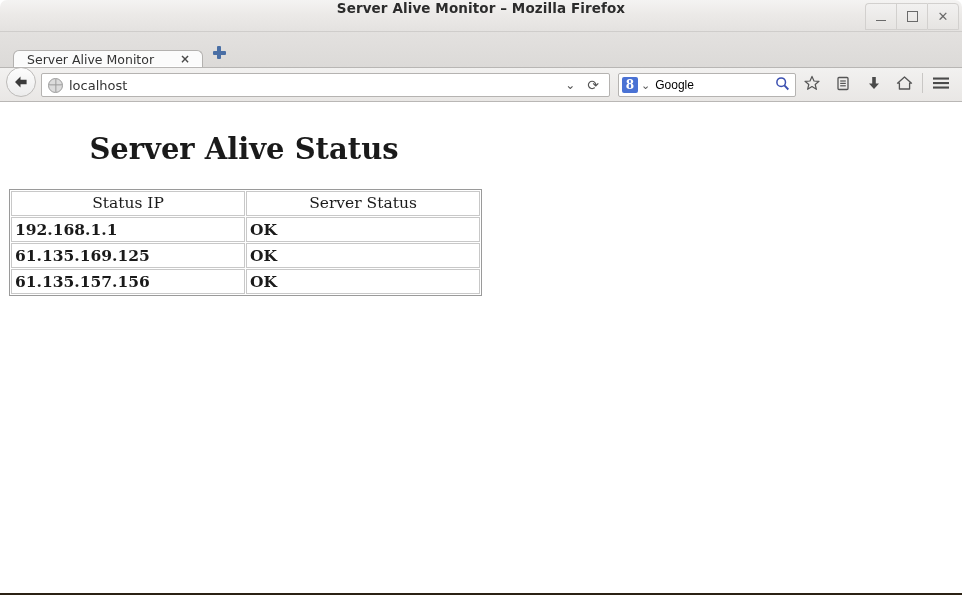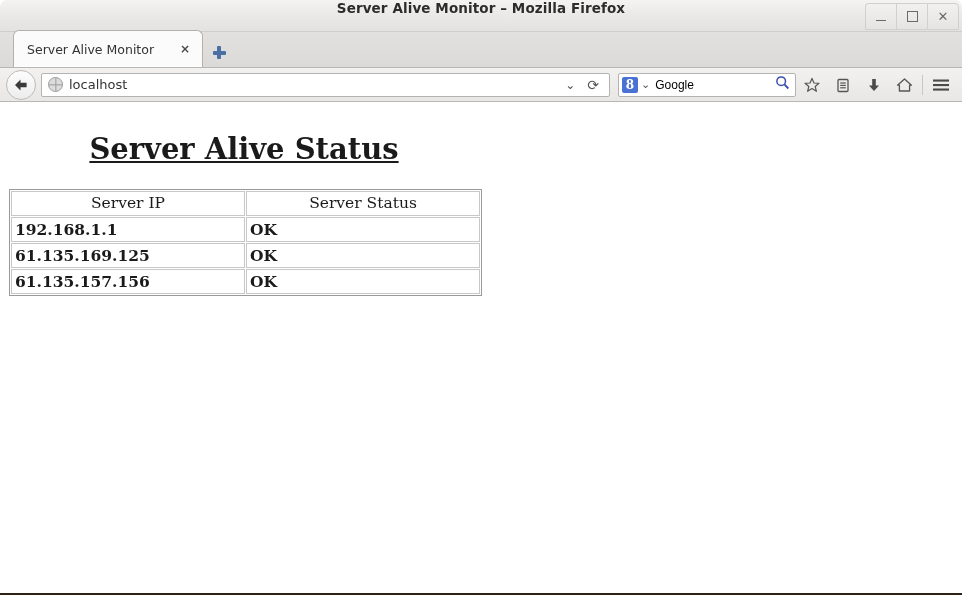--- a/index.html
+++ b/index.html
@@ -78,21 +78,21 @@
     position: relative;
     height: 35px;
     background: linear-gradient(to bottom, #e3e1df 0%, #dcdad8 100%);
     border-bottom: 1px solid #b8b6b4;
     display: flex;
     align-items: flex-end;
     padding-left: 13px;
   }
   .tab {
     position: relative;
-    height: 37px;
+    height: 17px;
     min-width: 190px;
     background: #fbfbfb;
     border: 1px solid #b3b1af;
     border-bottom: none;
     border-top-left-radius: 6px;
     border-top-right-radius: 6px;
     display: flex;
     align-items: center;
     padding: 0 8px 0 13px;
     box-sizing: border-box;
@@ -133,22 +133,22 @@
   }
   .plus-icon::before { left: 4.5px; top: 0; width: 4px; height: 13px; }
   .plus-icon::after  { top: 4.5px; left: 0; width: 13px; height: 4px; }
 
   
   .navbar {
     height: 34px;
     background: linear-gradient(to bottom, #f2f1f0 0%, #e9e7e5 100%);
     border-bottom: 1px solid #b9b7b5;
     display: flex;
-    align-items: center;
-    padding: 15px 6px;
+    align-items: flex-end;
+    padding: 4px 6px;
     box-sizing: border-box;
   }
   .back-btn {
     width: 28px;
     height: 28px;
     border-radius: 50%;
     background: linear-gradient(to bottom, #fdfdfd, #ececec);
     border: 1px solid #bdbbb9;
     display: flex;
     align-items: center;
@@ -257,21 +257,20 @@
   }
   .page-heading {
     font-family: "DejaVu Serif", serif;
     font-weight: bold;
     font-size: 29px;
     color: #1a1a1a;
     margin: 0;
     padding: 30px 0 0 0;
     text-align: center;
     width: 488px;
-    text-decoration: underline;
   }
   table.status-table {
     border-collapse: separate;
     border-spacing: 1px;
     border: 1px solid #9a9a9a;
     background: #ffffff;
     margin: 23px 0 0 9px;
     width: 470px;
     table-layout: fixed;
   }
@@ -395,21 +394,21 @@
   <div class="content">
     <h1 class="page-heading">Server Alive Status</h1>
 
     <table class="status-table">
       <colgroup>
         <col class="col-ip">
         <col class="col-status">
       </colgroup>
       <thead>
         <tr>
-          <th>Server IP</th>
+          <th>Status IP</th>
           <th>Server Status</th>
         </tr>
       </thead>
       <tbody>
         <tr>
           <td>192.168.1.1</td>
           <td class="st-ok">OK</td>
         </tr>
         <tr>
           <td>61.135.169.125</td>

